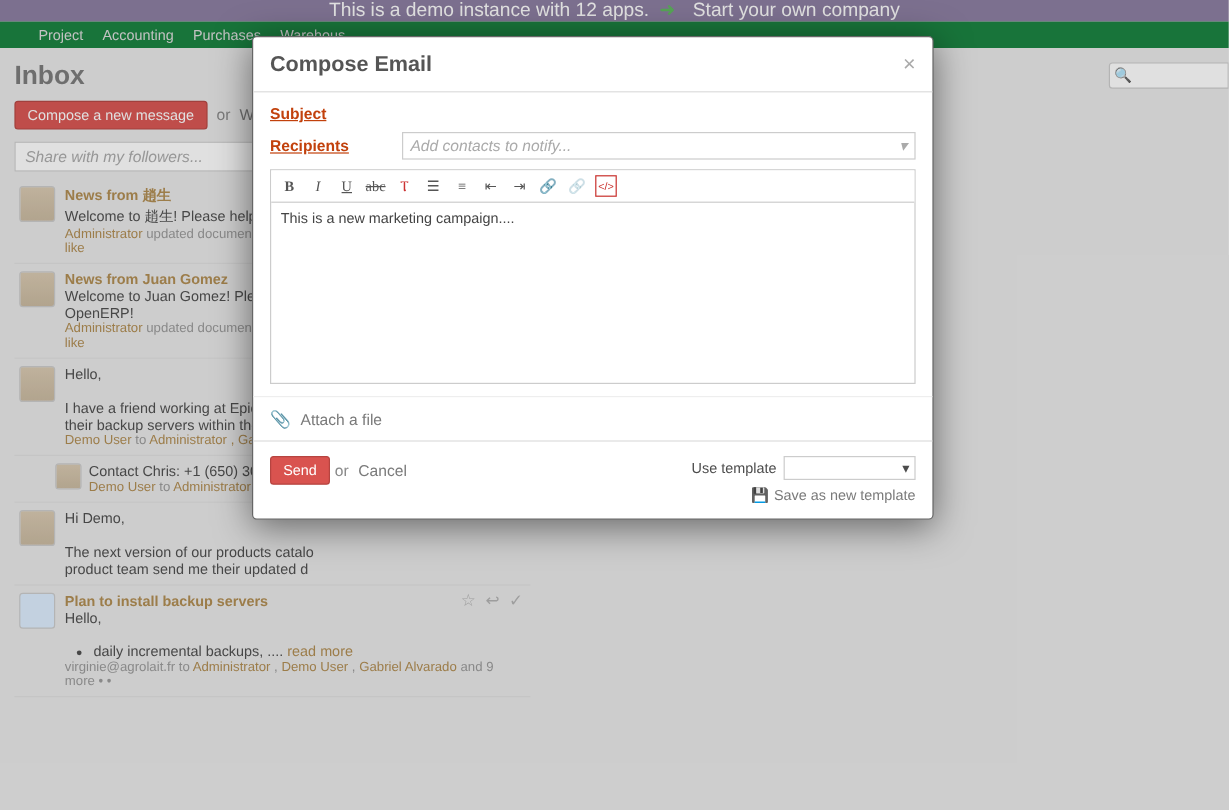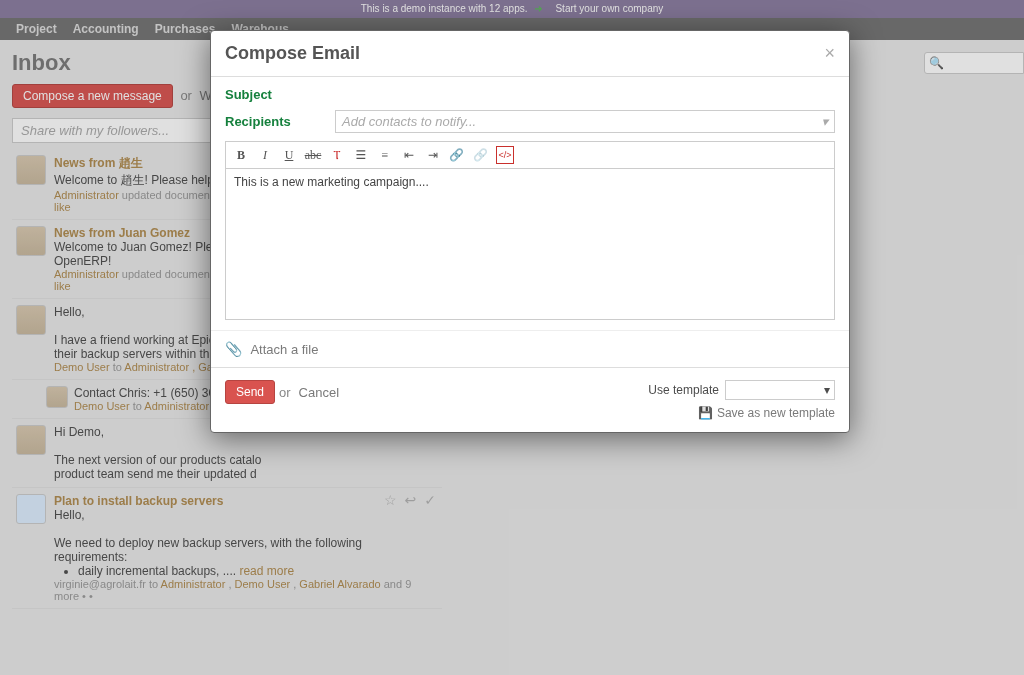--- a/index.html
+++ b/index.html
@@ -12,35 +12,34 @@
     height:675px;
     overflow:hidden;
     position:relative;
   }
   
   .promo-bar{
     height:18px;
     background:#8a7ca0;
     color:#fff;
     text-align:center;
-    font-size:10px;
+    font-size:16px;
     line-height:18px;
   }
   .promo-bar a { color:#fff; text-decoration:none; margin-left:6px; }
   .promo-bar .arrow { color:#5cb85c; margin:0 4px; }
   
   .nav-bar{
     height:22px;
-    background:#737373;
+    background:#15803d;
     color:#ddd;
     font-size:12px;
     display:flex;
     align-items:center;
-    padding:0 0;
-    font-weight:bold;
+    padding:0 16px;
   }
   .nav-bar .nav-item{ margin-right:16px; cursor:pointer; }
   
   .content{
     padding:10px 12px;
     position:relative;
   }
   .inbox-title{
     font-size:22px;
     font-weight:bold;
@@ -116,36 +115,36 @@
   .msg .right-actions{ position:absolute; right:6px; top:4px;}
 
   
   .modal-backdrop{
     position:absolute; inset:0;
     background:rgba(50,50,50,.15);
   }
   .modal{
     position:absolute;
     left:210px; top:30px;
-    width:640px;
+    width:568px;
     background:#fff;
     border:1px solid #666;
     border-radius:4px;
     box-shadow:0 6px 30px rgba(0,0,0,.5);
   }
   .modal-header{
     padding:12px 14px;
     border-bottom:1px solid #ddd;
     display:flex; justify-content:space-between; align-items:center;
   }
   .modal-header h2{ font-size:18px; color:#555; font-weight:bold;}
   .modal-close{ color:#aaa; font-size:18px; cursor:pointer; }
   .modal-body{ padding:10px 14px; }
   .form-row{ display:flex; align-items:center; margin-bottom:8px;}
-  .form-row label{ width:110px; font-weight:bold; color:#15803d;}
+  .form-row label{ width:110px; font-weight:bold; color:#c2410c;text-decoration:underline;}
   .form-row .field{
     flex:1;
   }
   .subject-input{
     width:100%; border:1px solid #ccc; padding:3px 6px;
     background:#d6e4f2;
   }
   .recipients-box{
     width:100%; border:1px solid #ccc; padding:3px 6px; display:flex; align-items:center; justify-content:space-between;
     background:#fff;
@@ -303,21 +302,20 @@
         <div>The next version of our products catalo</div>
         <div>product team send me their updated d</div>
       </div>
     </div>
 
     <div class="msg row">
       <div class="avatar" style="background:#ddeeff;"></div>
       <div class="msg-body">
         <div class="msg-title link">Plan to install backup servers</div>
         <div>Hello,</div><br>
-        <div>We need to deploy new backup servers, with the following requirements:</div>
         <ul class="reqs">
             <li>
           <span>daily incremental backups, ....</span>
           <span class="readmore">read more</span>
         </li>
           </ul>
         <div class="meta">
           <span>virginie@agrolait.fr</span>
           <span>to</span>
           <a>Administrator</a> ,

